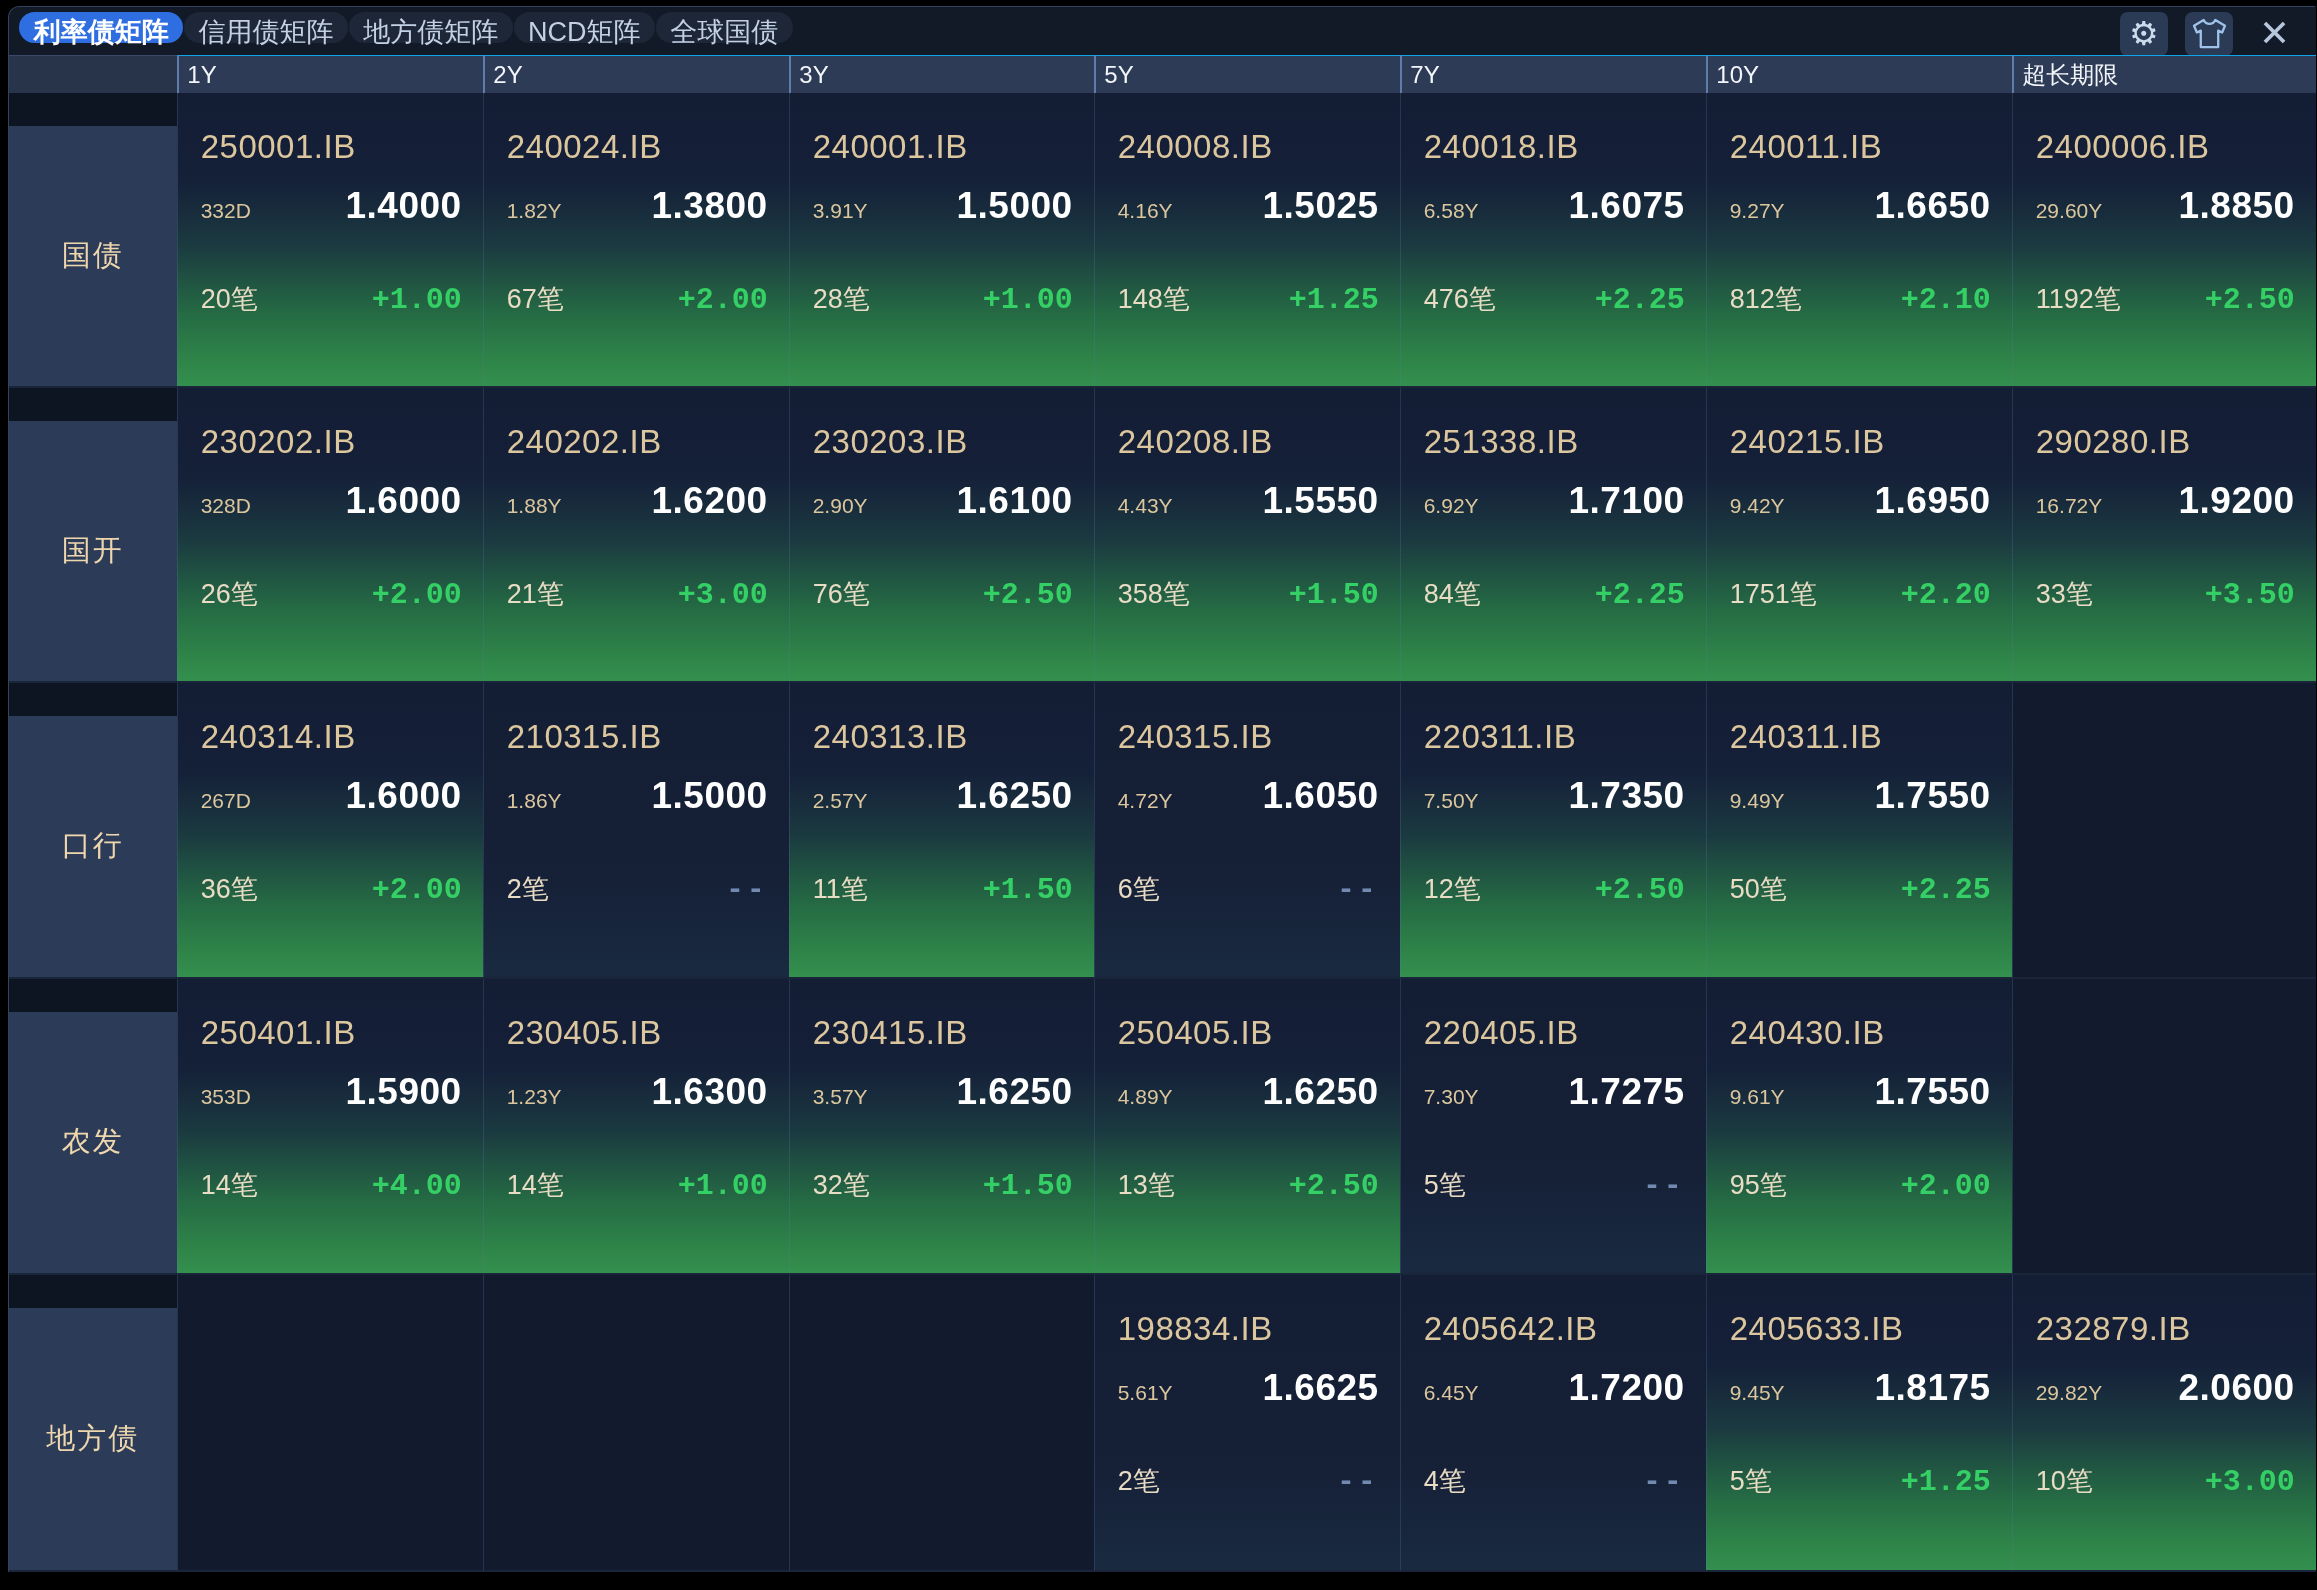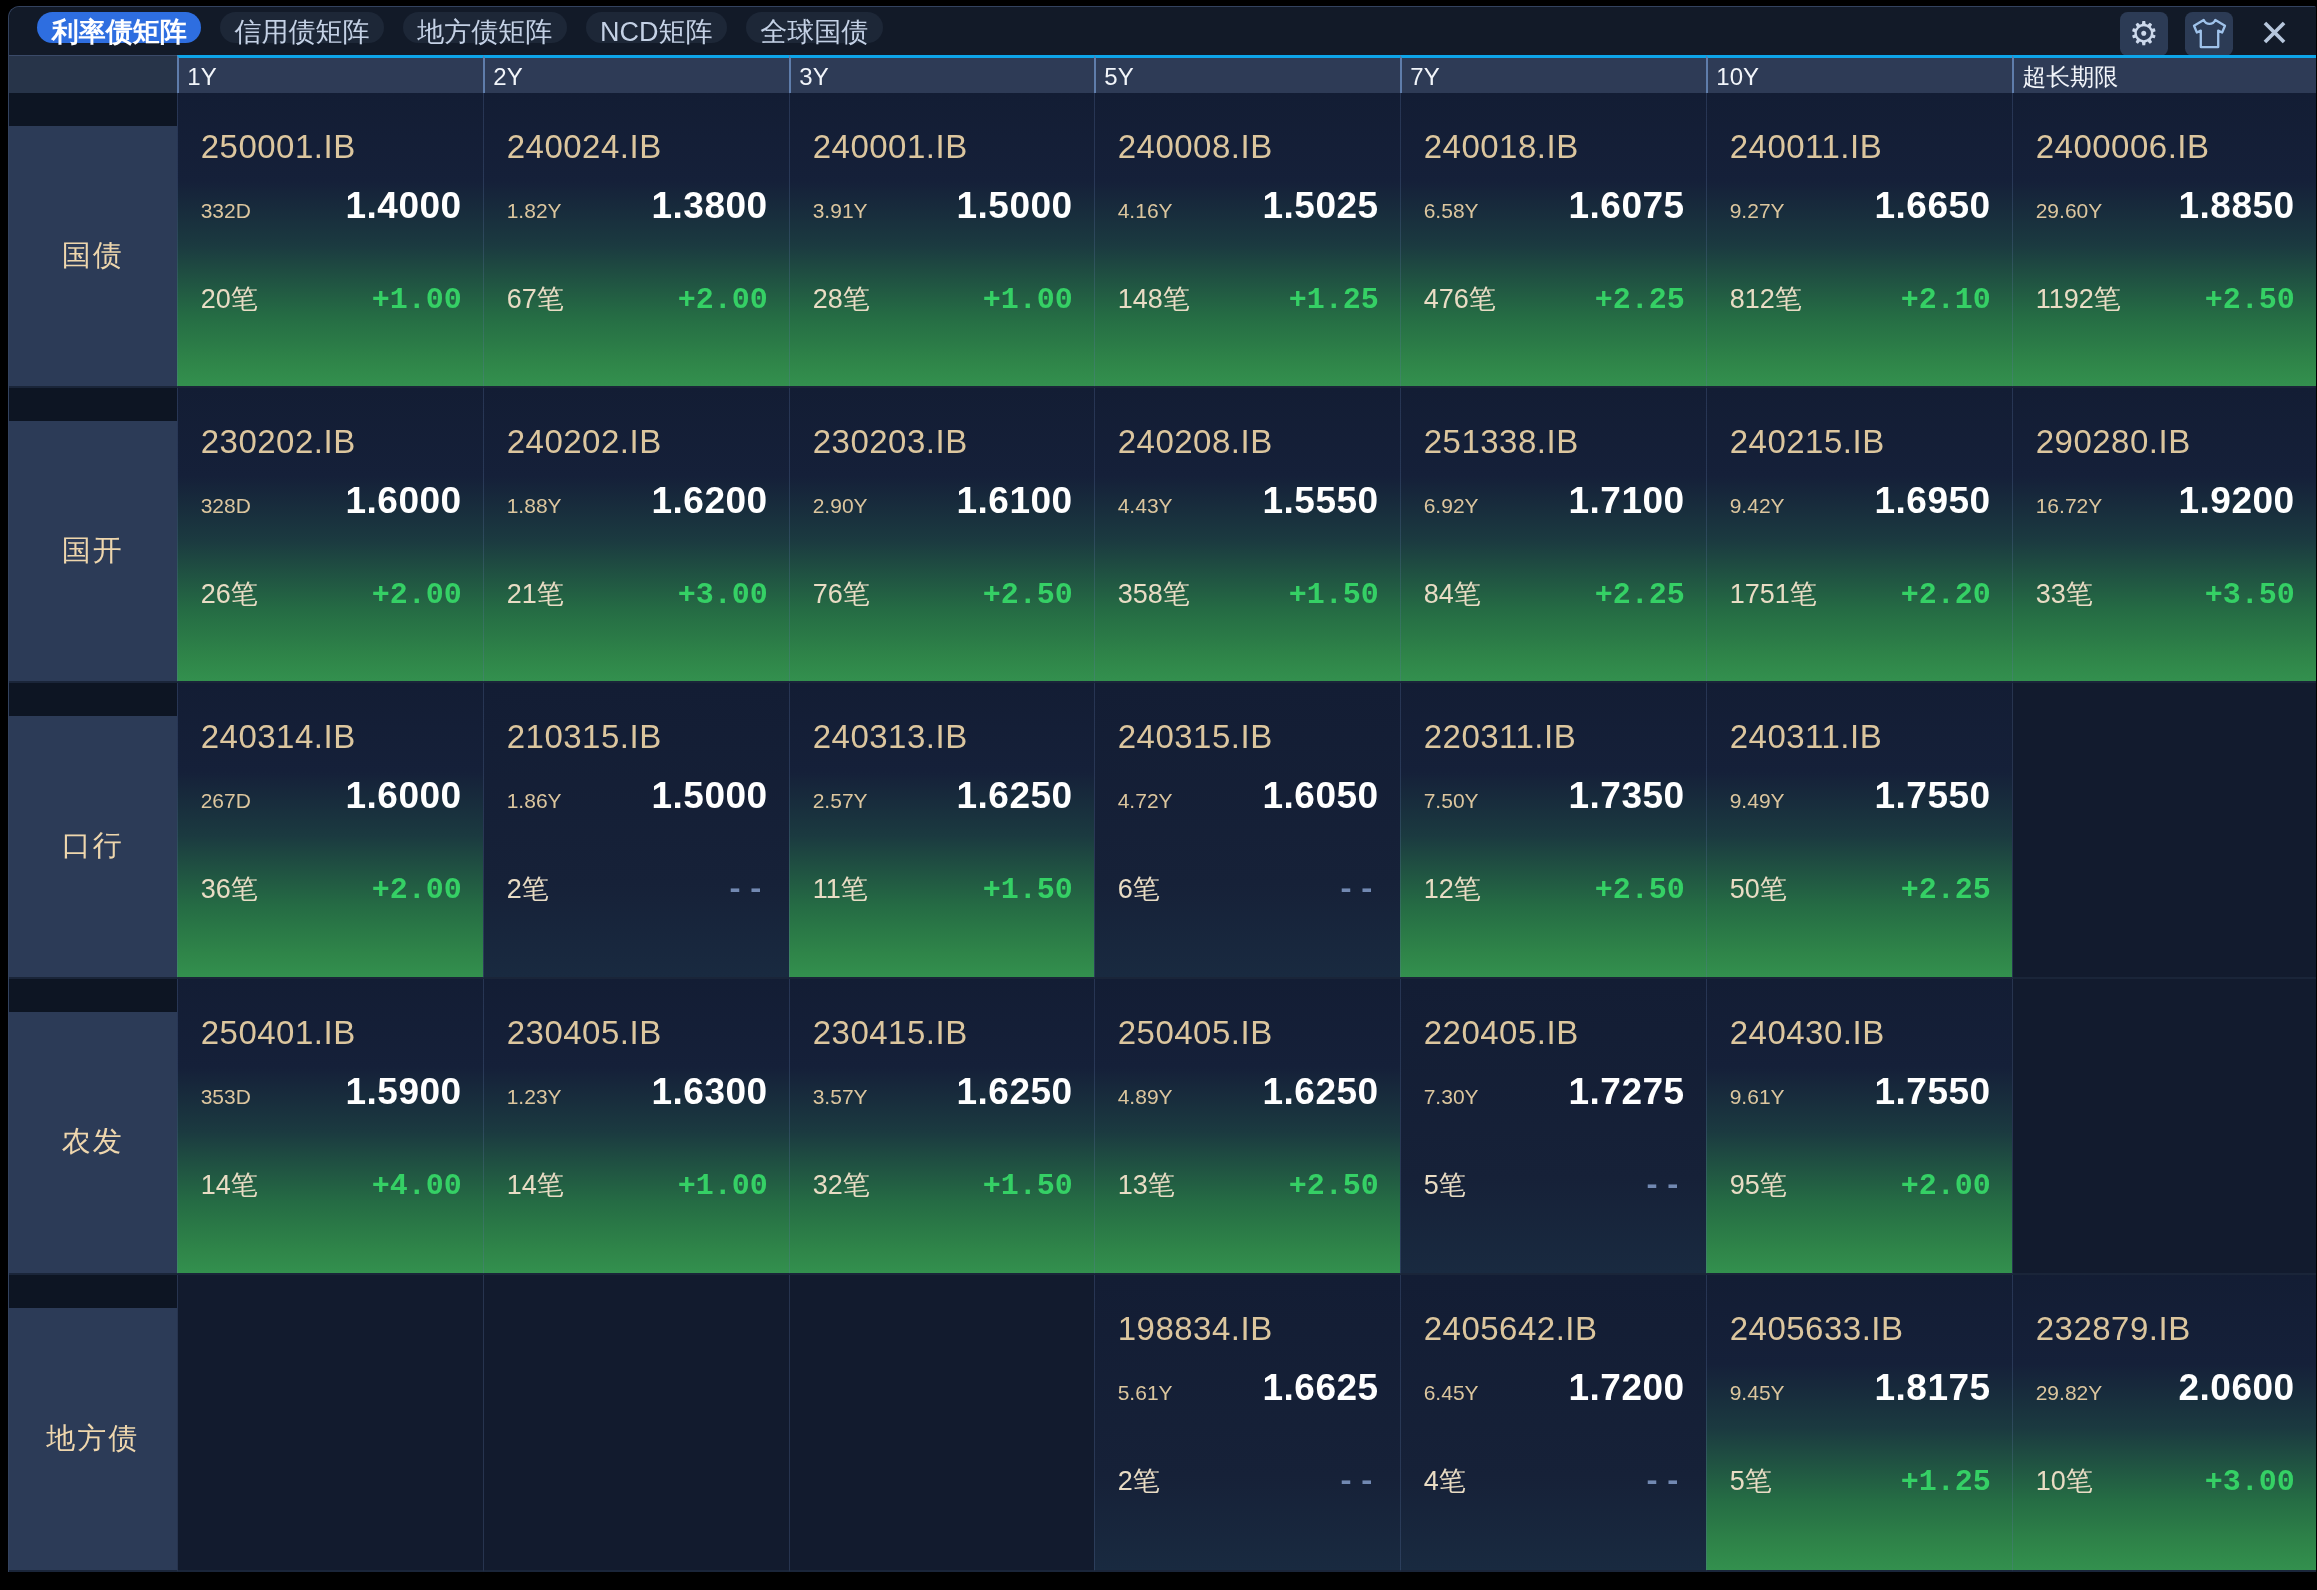--- a/index.html
+++ b/index.html
@@ -13,21 +13,21 @@
     background:#0d1523;border-radius:11.5px 1.9px 0 0;overflow:hidden;
     border-top:1.9px solid #33425e;border-left:1.9px solid #33425e;
     box-sizing:border-box;
   }
   
   .tabbar{
     position:relative;height:48px;background:#121a28;
     display:flex;align-items:flex-start;padding-left:9.6px;
   }
   .tab{
-    margin-top:4.8px;margin-left:19px;height:31px;box-sizing:border-box;
+    margin-top:4.8px;margin-left:1px;height:31px;box-sizing:border-box;
     padding:4.8px 14.4px 0 14.4px;border-radius:17px;
     background:#1d2737;color:#c4d1e5;font-size:27px;line-height:33px;
     cursor:default;white-space:nowrap;
   }
   .tab.active{background:#2e6ee0;color:#ffffff;font-weight:bold;}
   .controls{position:absolute;right:17.3px;top:4.8px;display:flex;align-items:center;gap:17.3px;}
   .ctl-btn{
     width:48px;height:44px;border-radius:7.7px;background:#2c3b55;
     display:flex;align-items:center;justify-content:center;
   }
@@ -38,21 +38,21 @@
   .grid{
     position:absolute;left:0;top:48px;right:0;bottom:0;
     display:grid;
     grid-template-columns:168px 306px 306px 305px 306px 306px 306px 1fr;
     grid-template-rows:38px 295px 295px 296px 296px minmax(0,1fr);
     background:#0d1523;
   }
   .hd{
     background:#2e3b56;color:#f2f5fa;font-size:24px;line-height:38px;
     padding-left:8.6px;box-sizing:border-box;white-space:nowrap;
-    border-left:2.9px solid #5f7dab;border-top:3px solid #0ea5e9;
+    border-left:2.9px solid #5f7dab;border-top:1px solid #0ea5e9;
     overflow:hidden;
   }
   .corner{background:#273449;border-left:none;border-top:1px solid #3a4a68;}
   .rowhd{
     background:#2c3b57;color:#eed6ad;font-size:29px;
     display:flex;align-items:center;justify-content:center;
     border-bottom:2.9px solid #1a2539;box-sizing:border-box;letter-spacing:1.9px;margin-top:33px;
   }
   .cell{
     position:relative;box-sizing:border-box;

